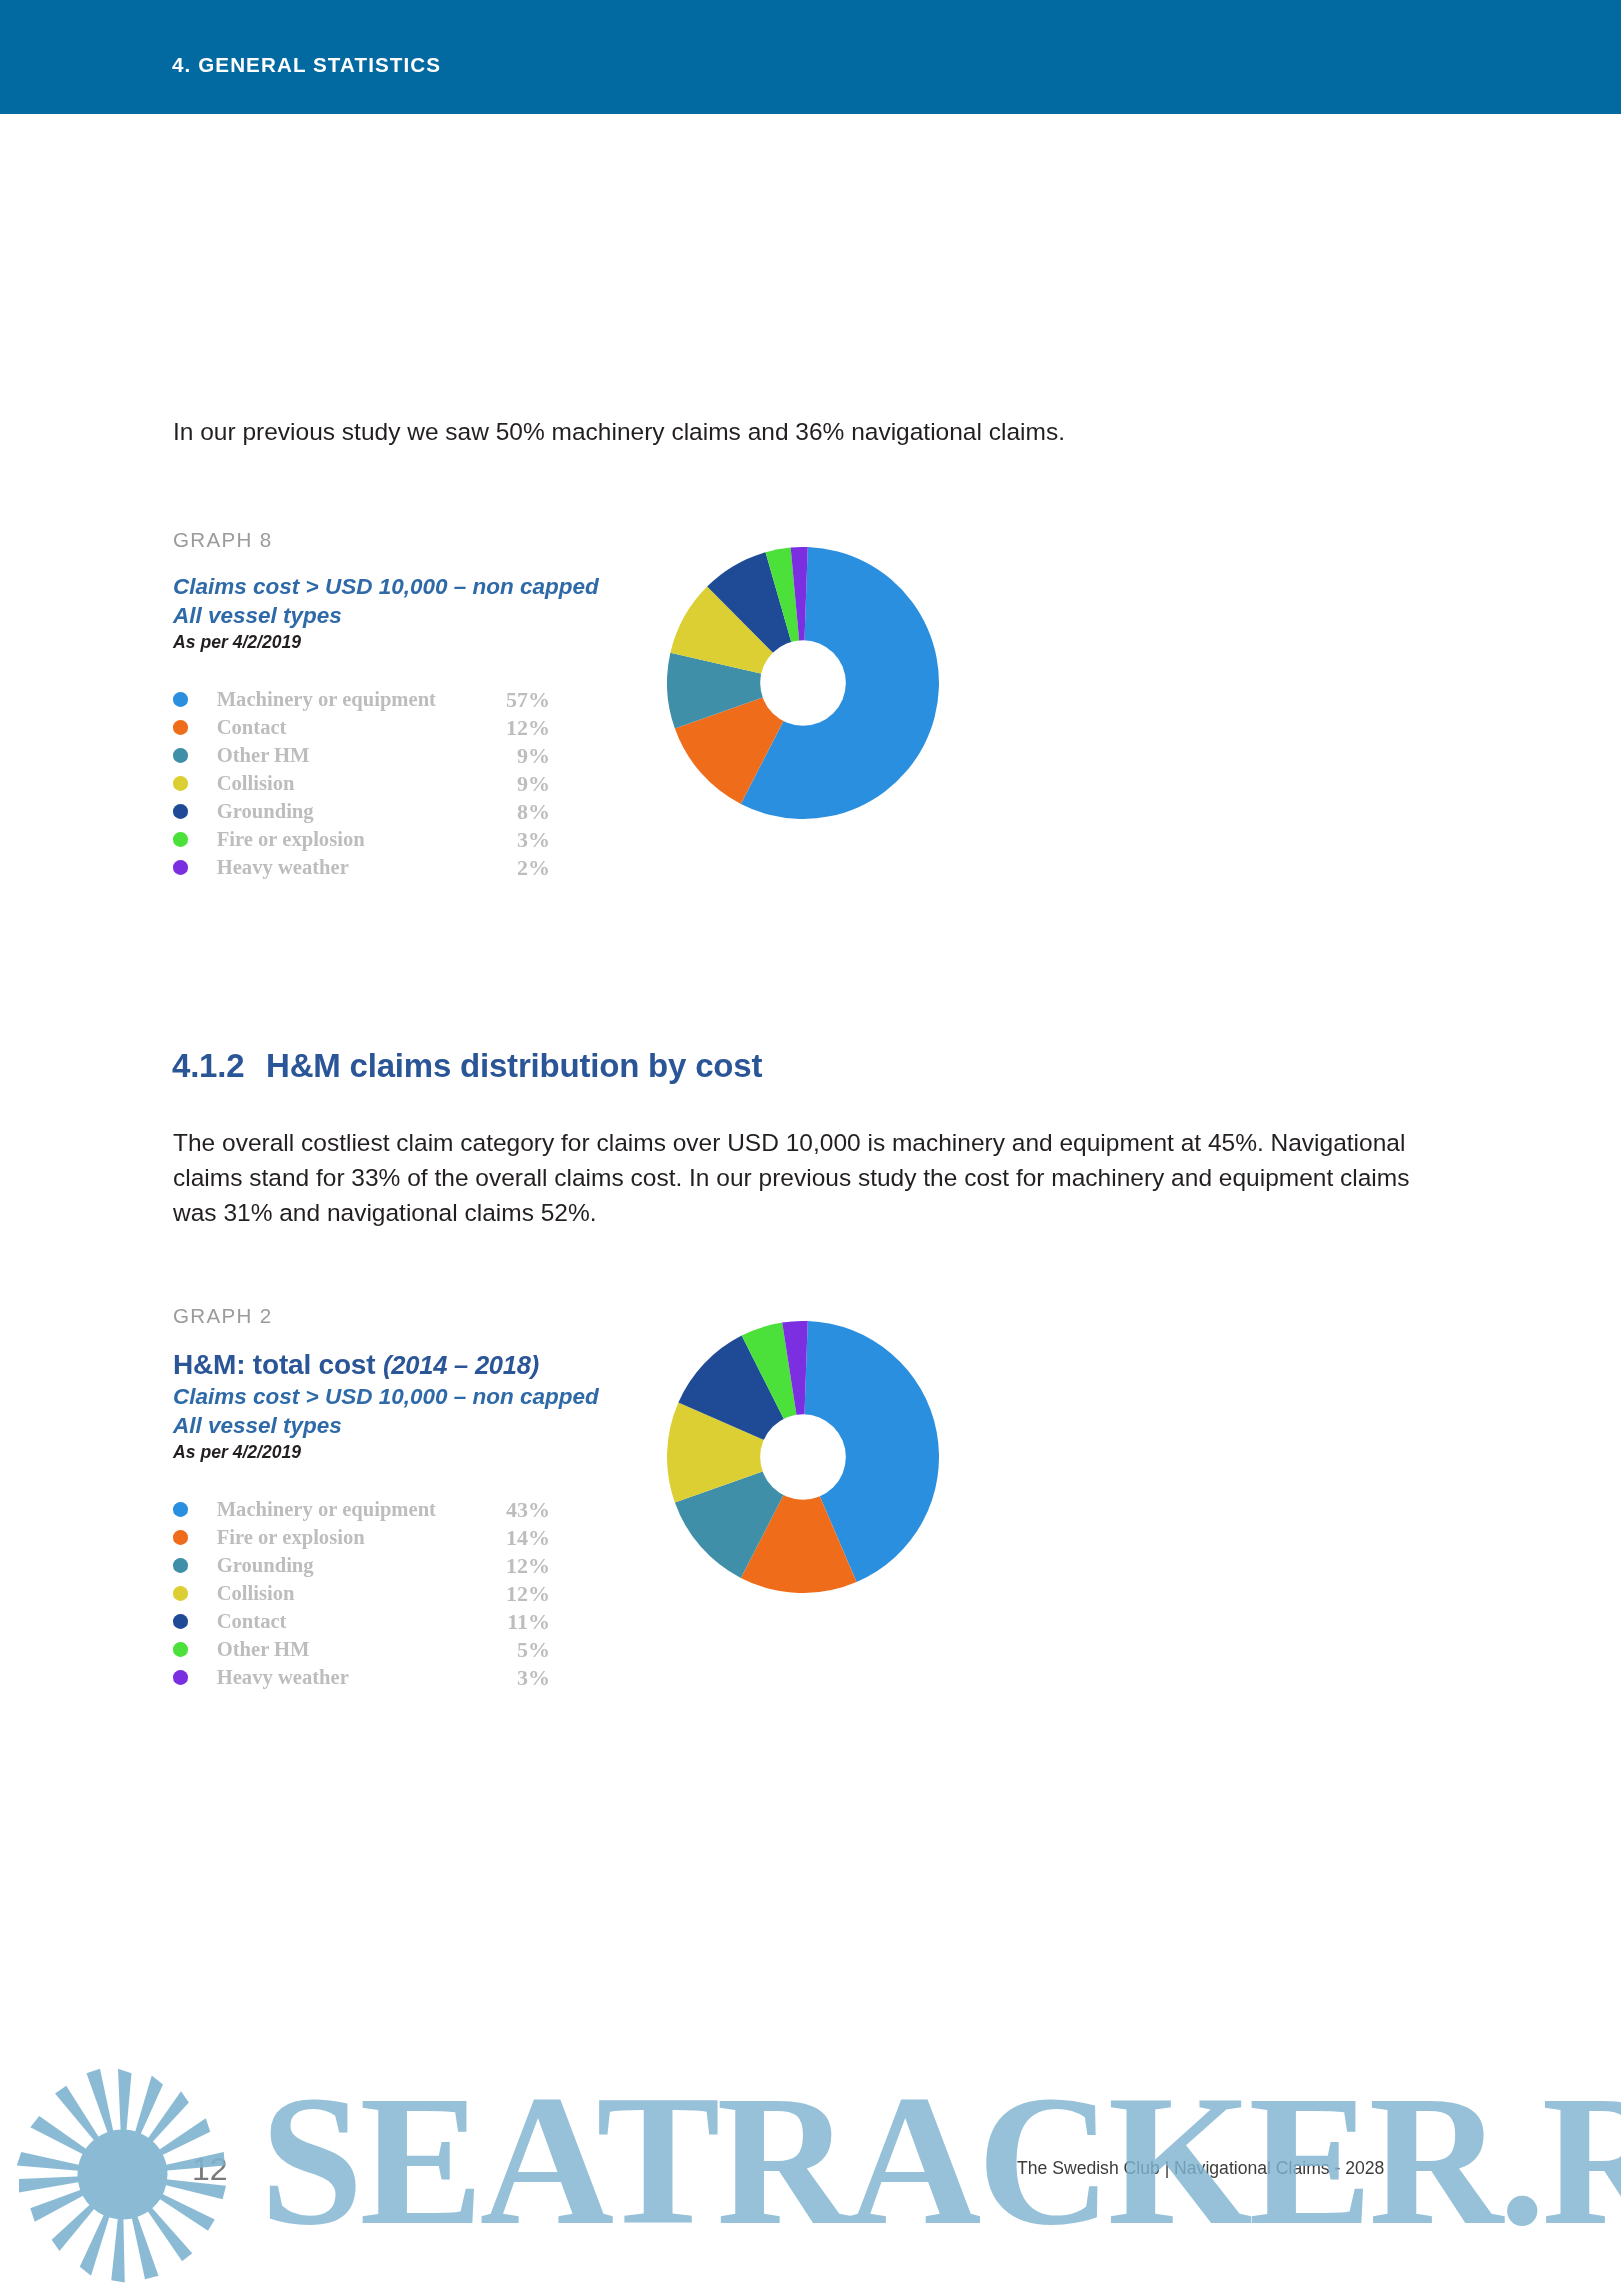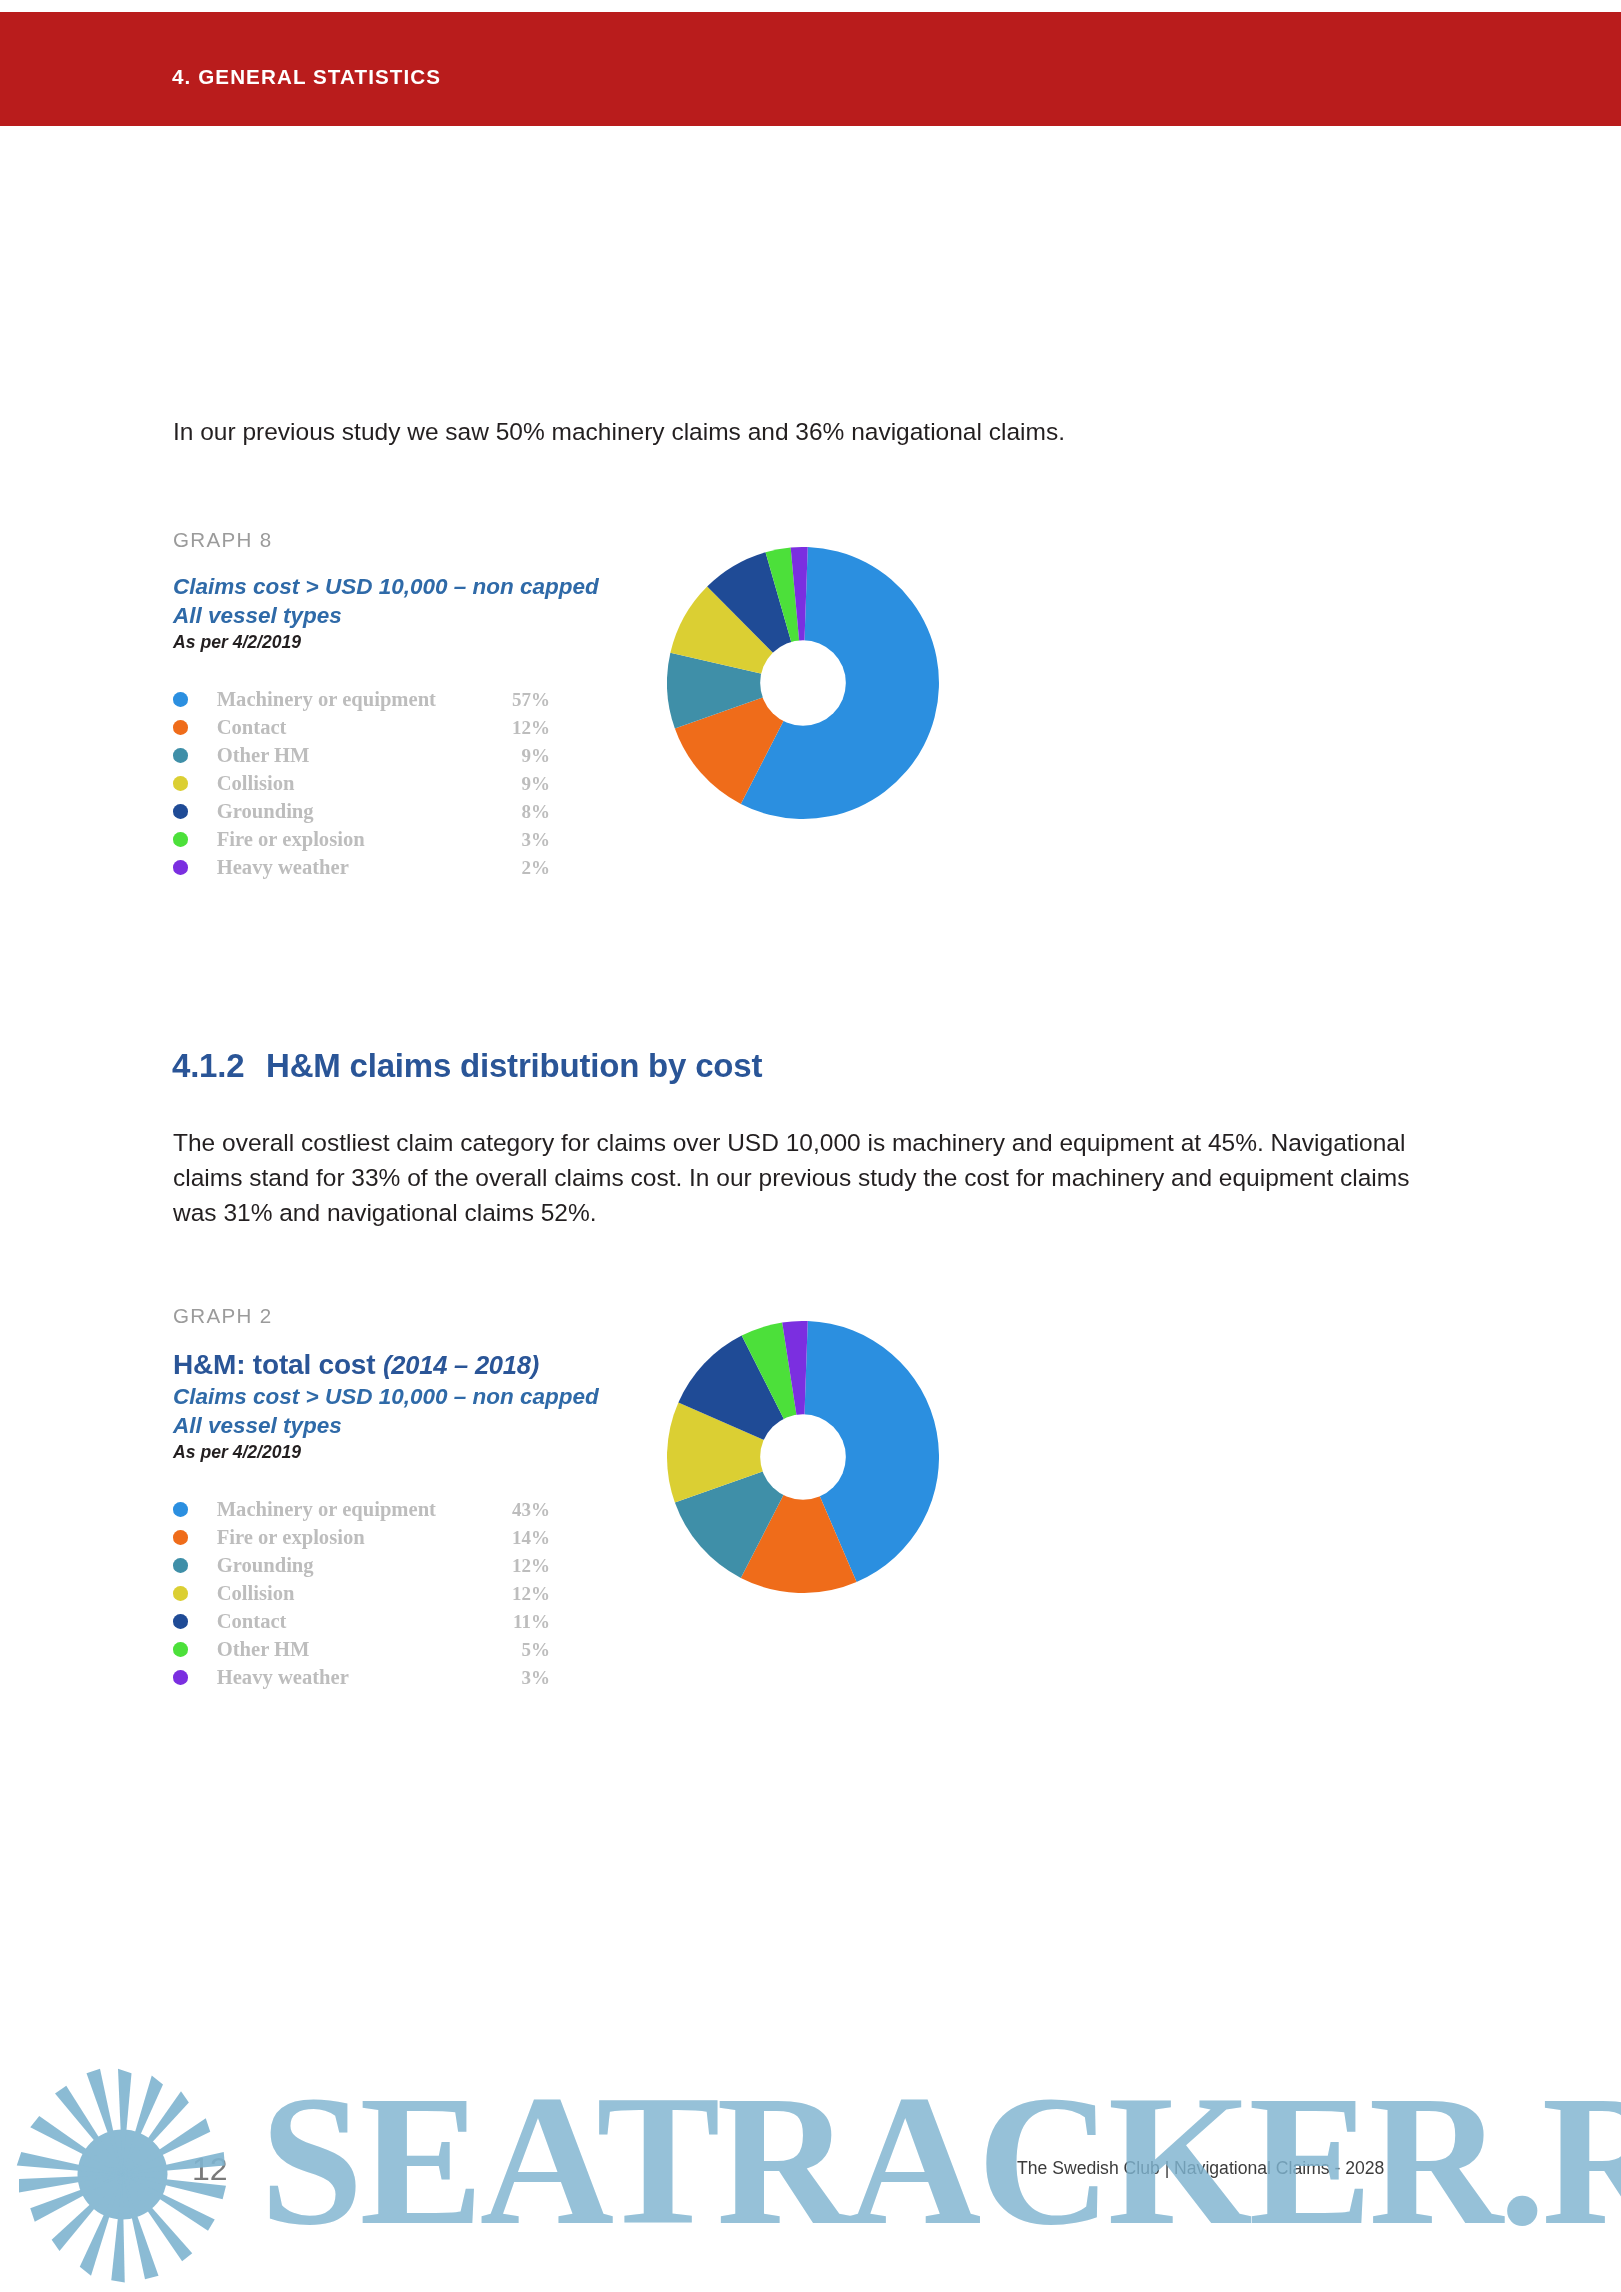--- a/index.html
+++ b/index.html
@@ -7,22 +7,21 @@
   body {
     font-family:"Liberation Sans", sans-serif;
     background:#ffffff;
     position:relative;
     overflow:hidden;
   }
 
   
   .header-band {
     position:absolute; left:0; top:0; width:1621px; height:114px;
-    background:#b91c1c;
-    margin-top:12px;
+    background:#0369a1;
   }
   .header-band .header-title {
     position:absolute; left:172px; top:53px;
     font-size:20.6px; font-weight:bold; letter-spacing:1.1px;
     color:#ffffff;
   }
 
   
   .page { position:absolute; left:0; top:0; width:1621px; height:2293px; }
 
@@ -81,21 +80,21 @@
   }
   .legend-dot {
     width:14.7px; height:14.7px; border-radius:50%;
     flex:0 0 14.7px;
   }
   .legend-label {
     color:#bdbdbd; font-size:20.6px; font-weight:bold;
     margin-left:29px; flex:1 1 auto; white-space:nowrap;
   }
   .legend-pct {
-    color:#bdbdbd; font-size:19px; font-weight:bold;
+    color:#bdbdbd; font-size:22px; font-weight:bold;
     text-align:right; flex:0 0 59px;
   }
 
   
   .donut-wrap { position:absolute; }
   .donut { position:relative; }
   .donut svg { display:block; }
 
   
   .page-number {

